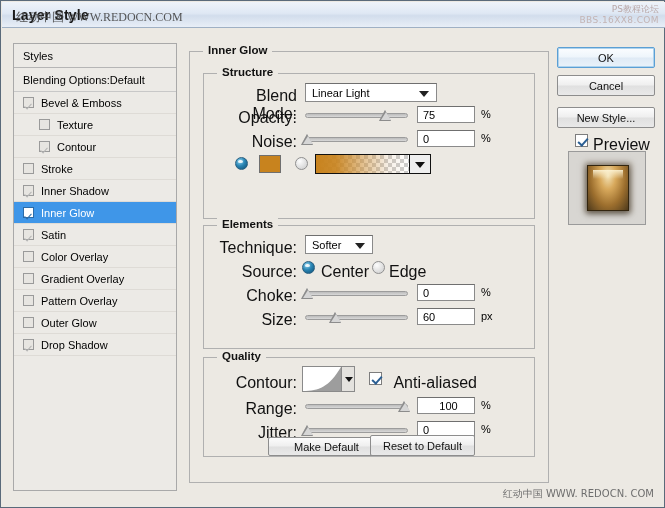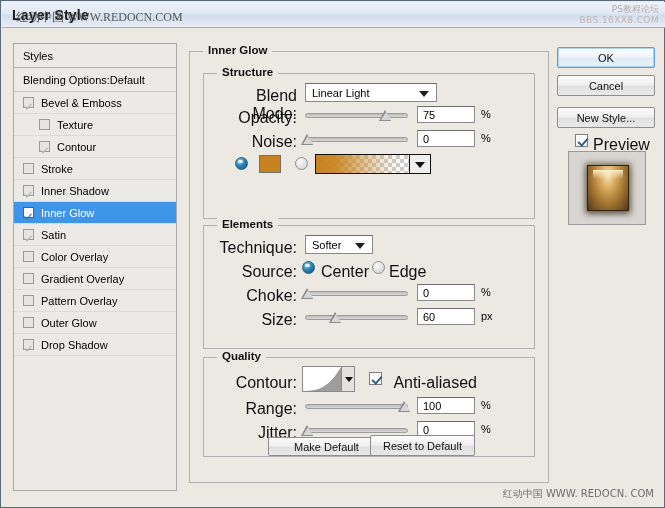--- a/index.html
+++ b/index.html
@@ -384,21 +384,21 @@
     <div class="contour-arrow" style="left:153px;top:327px;"></div>
 
     <div class="cbx on" style="left:180px;top:333px;"></div>
     <div class="lbl" style="left:198px;top:335px;width:90px;text-align:right;">Anti-aliased</div>
 
     <div class="lbl" style="left:28px;top:361px;width:80px;">Range:</div>
     <div class="track" style="left:116px;top:365px;width:103px;"></div>
     <div class="thumb" style="left:209px;top:362px;">
         <i></i>
       </div>
-    <div class="numfield" style="left:228px;top:358px;width:58px;">100</div>
+    <div class="numfield" style="left:228px;top:358px;width:58px;text-align:center;">100</div>
     <div class="unit" style="left:292px;top:360px;">%</div>
 
     <div class="lbl" style="left:28px;top:385px;width:80px;">Jitter:</div>
     <div class="track" style="left:116px;top:389px;width:103px;"></div>
     <div class="thumb" style="left:112px;top:386px;">
         <i></i>
       </div>
     <div class="numfield" style="left:228px;top:382px;width:58px;">0</div>
     <div class="unit" style="left:292px;top:384px;">%</div>
 

